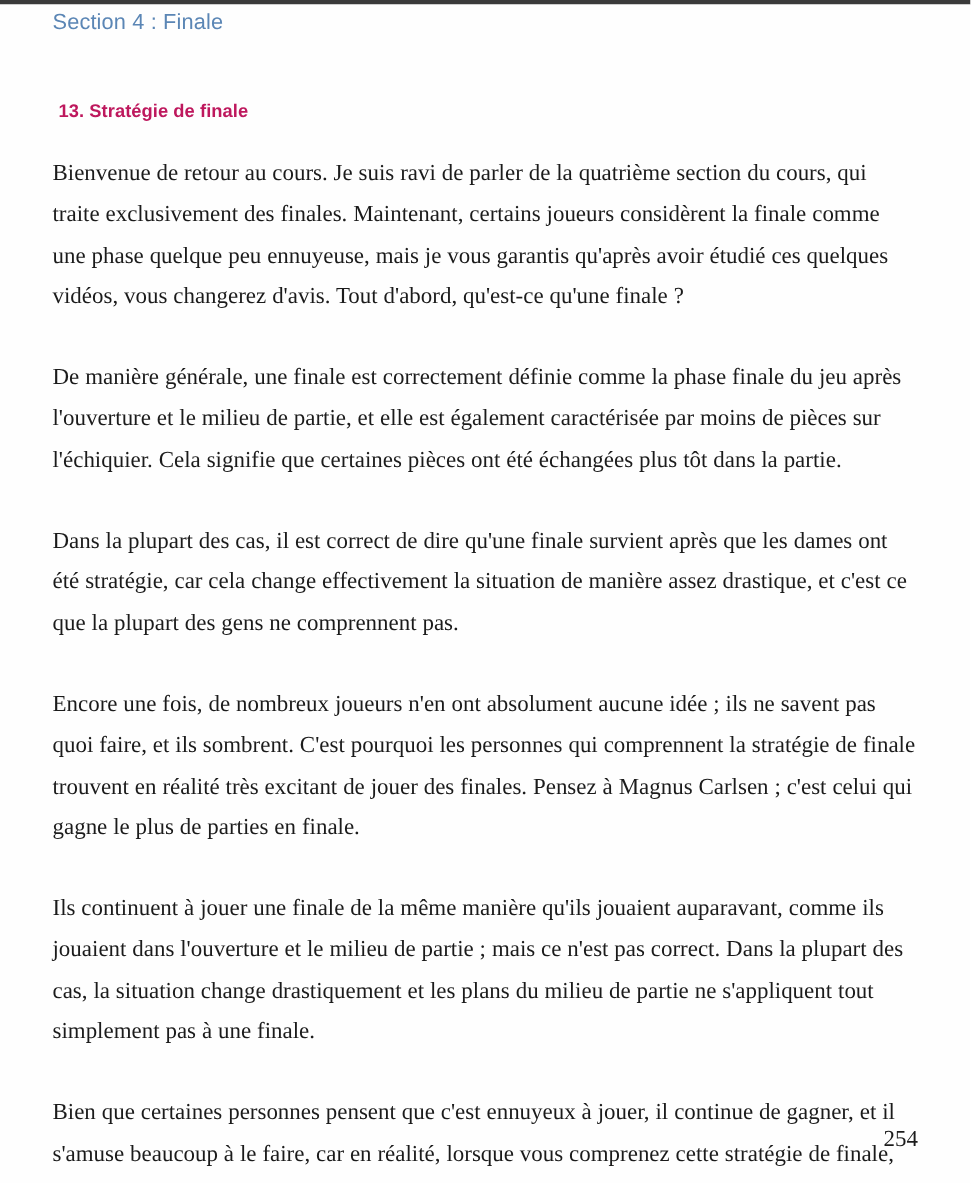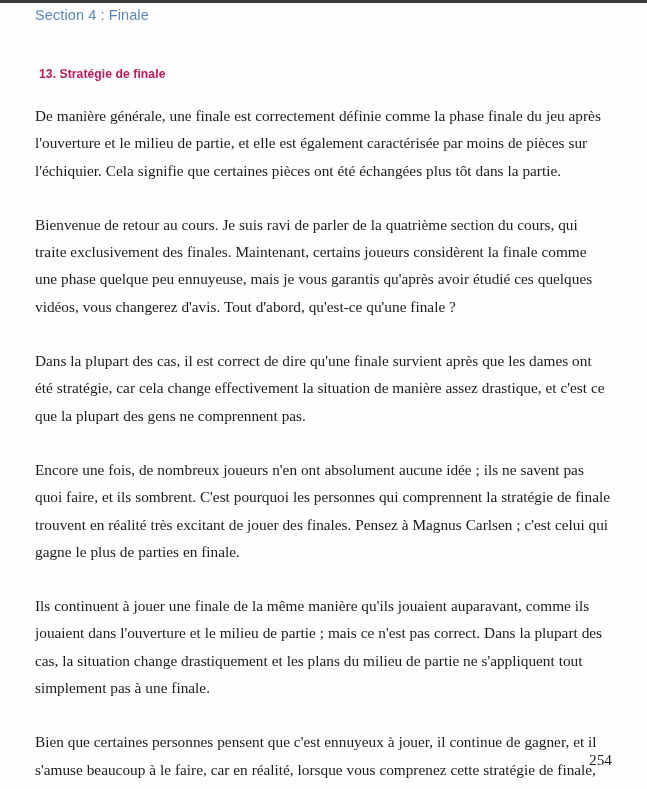--- a/index.html
+++ b/index.html
@@ -89,22 +89,22 @@
 
 <div class="top-rule"></div>
 
 <div class="page">
 
   <h1 class="section-heading">Section 4 : Finale</h1>
 
   <h2 class="sub-heading">13. Stratégie de finale</h2>
 
   <div class="body-block">
+    <p class="para">Bienvenue de retour au cours. Je suis ravi de parler de la quatrième section du cours, qui traite exclusivement des finales. Maintenant, certains joueurs considèrent la finale comme une phase quelque peu ennuyeuse, mais je vous garantis qu'après avoir étudié ces quelques vidéos, vous changerez d'avis. Tout d'abord, qu'est-ce qu'une finale ?</p>
     <p class="para">De manière générale, une finale est correctement définie comme la phase finale du jeu après l'ouverture et le milieu de partie, et elle est également caractérisée par moins de pièces sur l'échiquier. Cela signifie que certaines pièces ont été échangées plus tôt dans la partie.</p>
-    <p class="para">Bienvenue de retour au cours. Je suis ravi de parler de la quatrième section du cours, qui traite exclusivement des finales. Maintenant, certains joueurs considèrent la finale comme une phase quelque peu ennuyeuse, mais je vous garantis qu'après avoir étudié ces quelques vidéos, vous changerez d'avis. Tout d'abord, qu'est-ce qu'une finale ?</p>
     <p class="para">Dans la plupart des cas, il est correct de dire qu'une finale survient après que les dames ont été stratégie, car cela change effectivement la situation de manière assez drastique, et c'est ce que la plupart des gens ne comprennent pas.</p>
     <p class="para">Encore une fois, de nombreux joueurs n'en ont absolument aucune idée ; ils ne savent pas quoi faire, et ils sombrent. C'est pourquoi les personnes qui comprennent la stratégie de finale trouvent en réalité très excitant de jouer des finales. Pensez à Magnus Carlsen ; c'est celui qui gagne le plus de parties en finale.</p>
     <p class="para">Ils continuent à jouer une finale de la même manière qu'ils jouaient auparavant, comme ils jouaient dans l'ouverture et le milieu de partie ; mais ce n'est pas correct. Dans la plupart des cas, la situation change drastiquement et les plans du milieu de partie ne s'appliquent tout simplement pas à une finale.</p>
     <p class="para">Bien que certaines personnes pensent que c'est ennuyeux à jouer, il continue de gagner, et il s'amuse beaucoup à le faire, car en réalité, lorsque vous comprenez cette stratégie de finale, vous réalisez quelques choses.</p>
 
   </div>
 
   <div class="page-number">254</div>
 
 </div>

